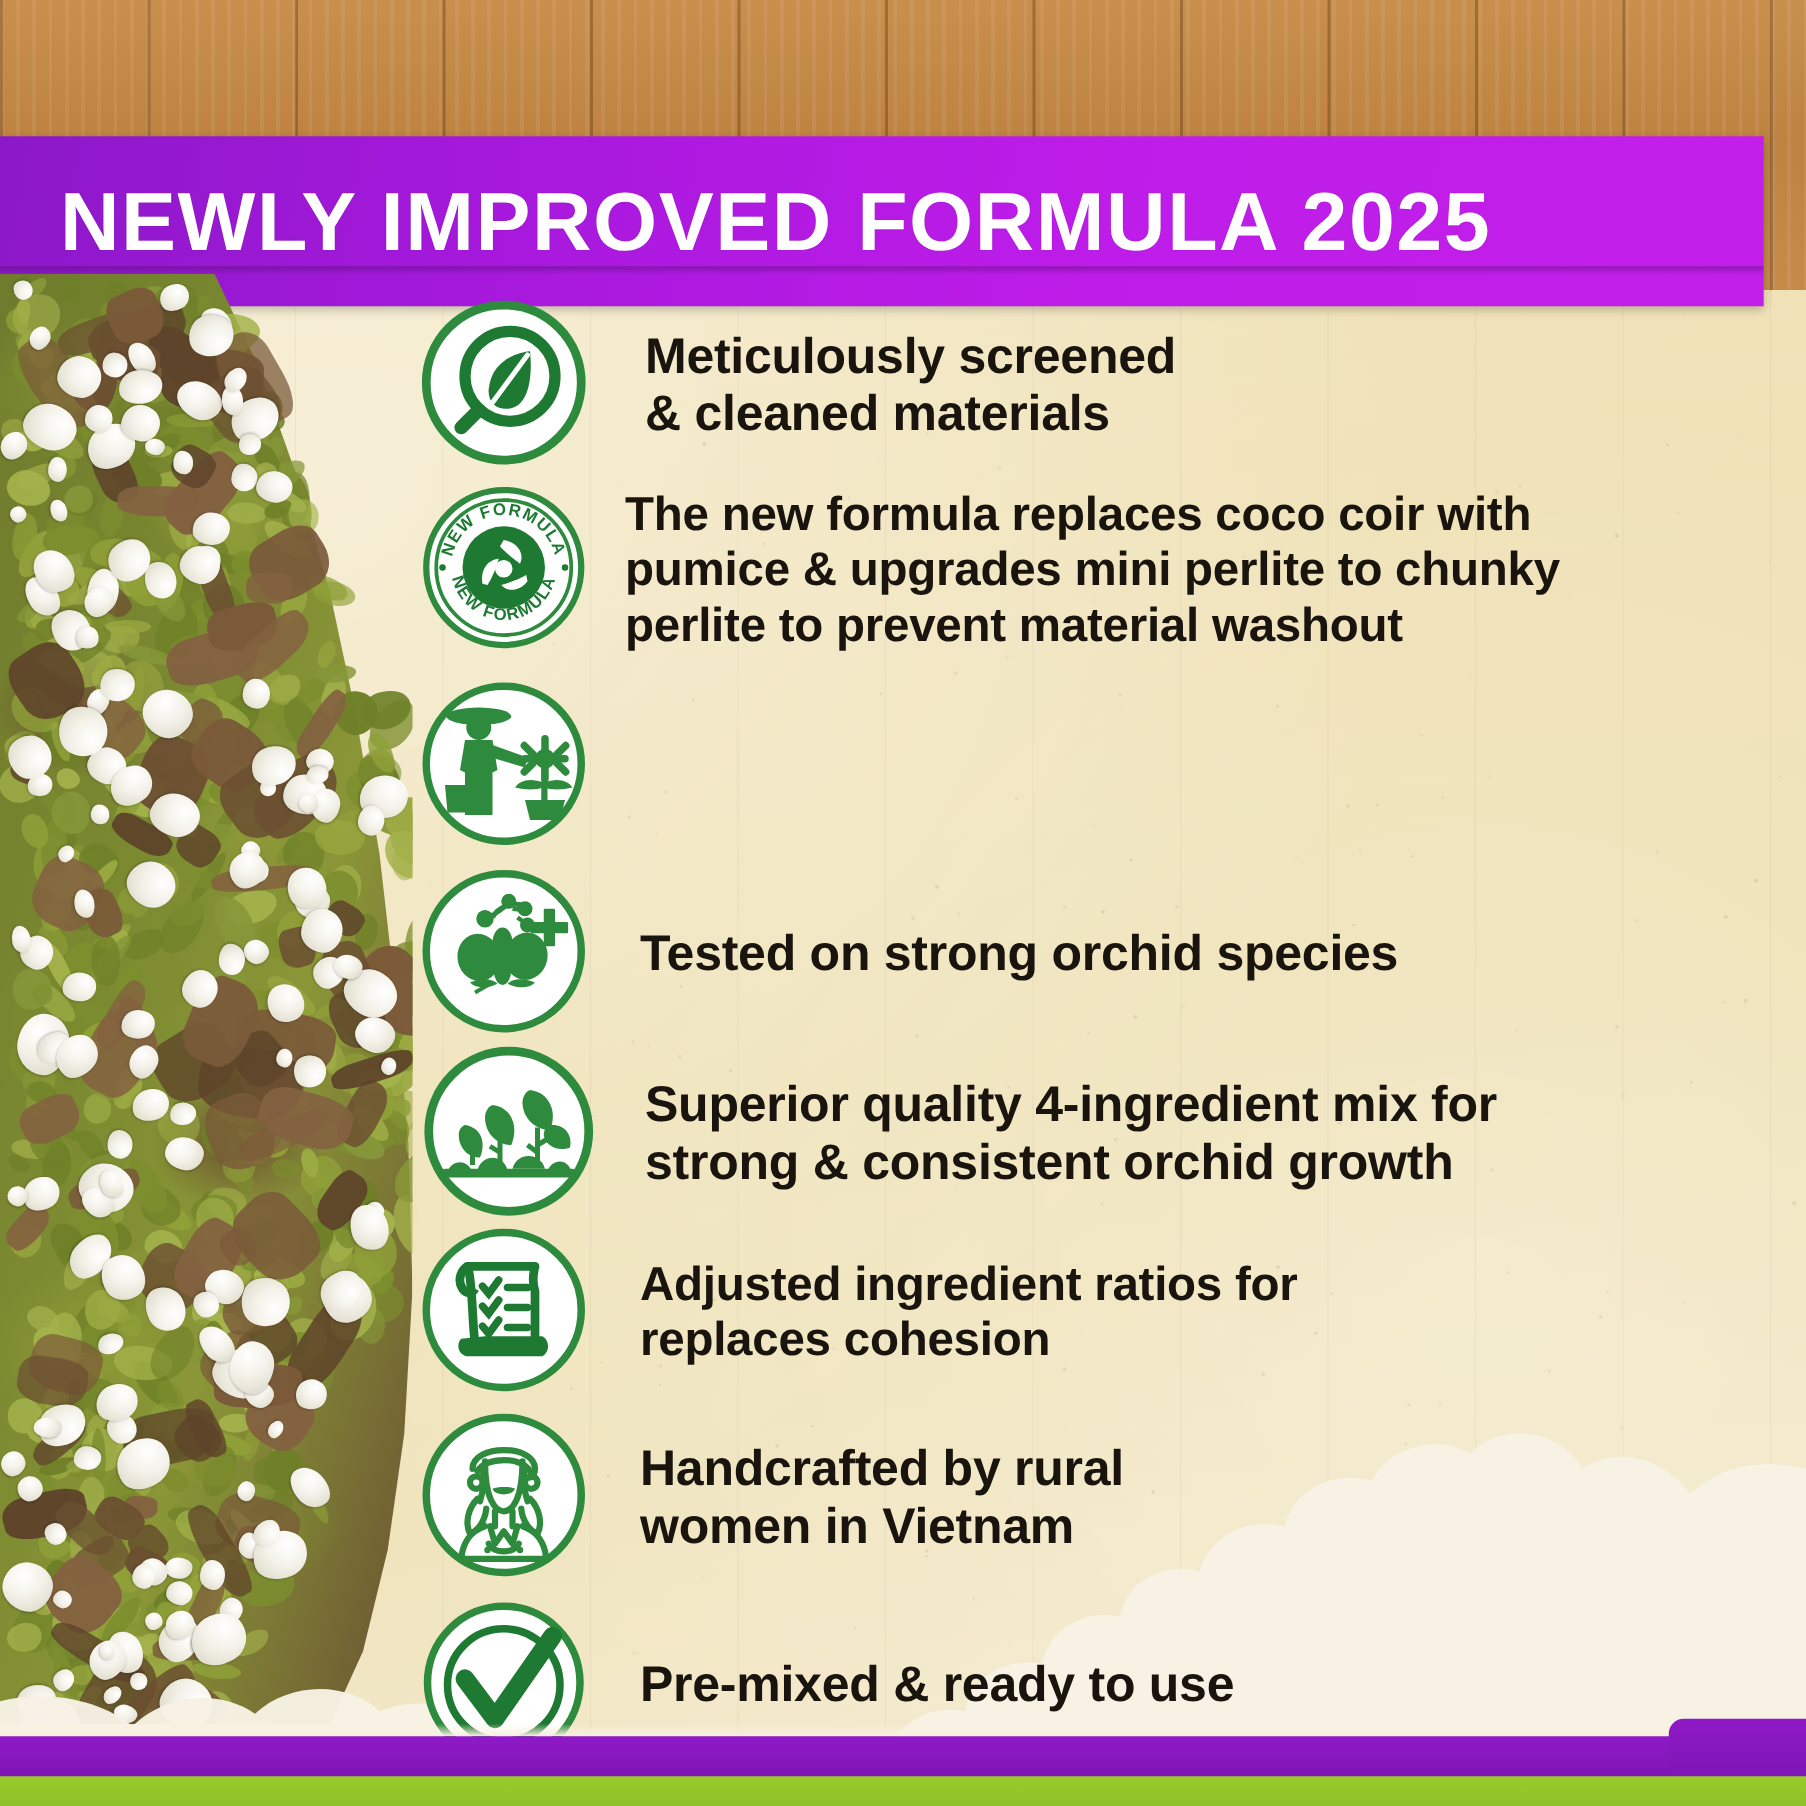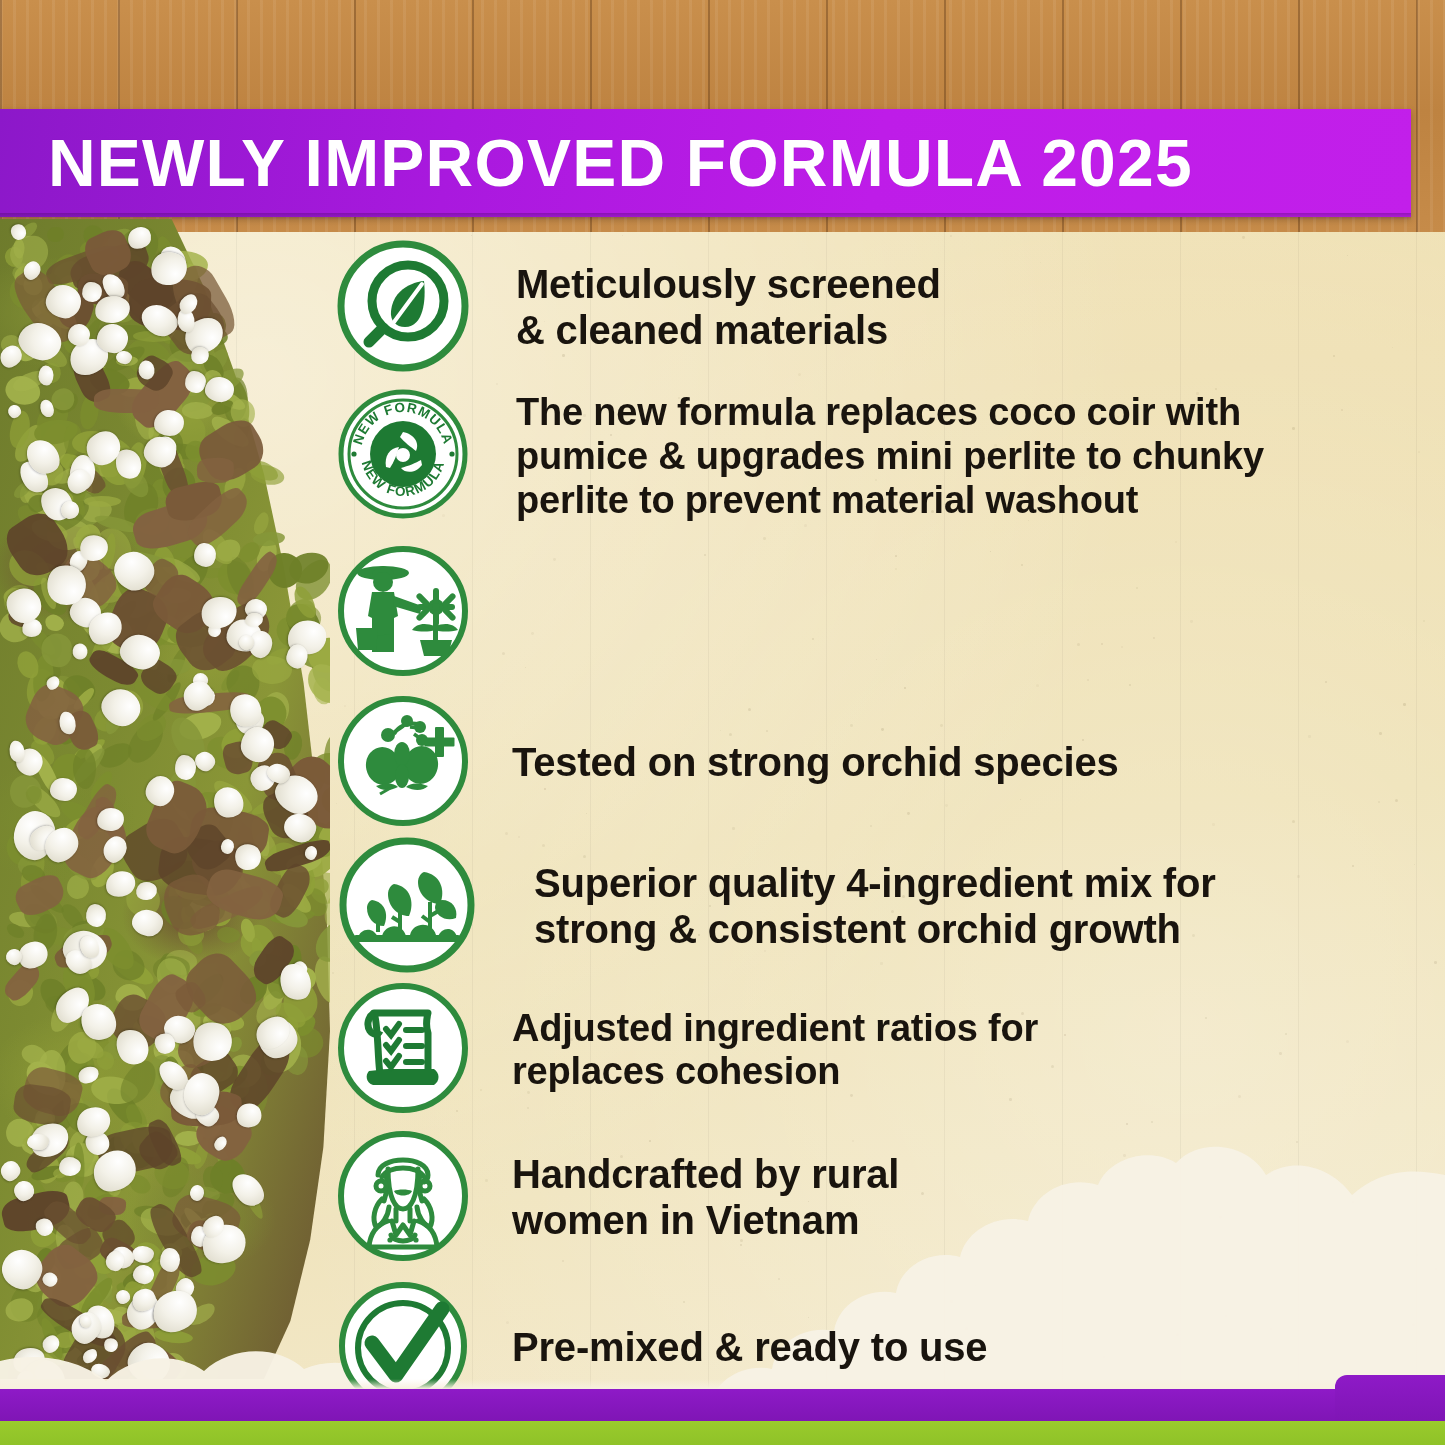--- a/index.html
+++ b/index.html
@@ -45,21 +45,21 @@
     font-size:66px; line-height:1;
     font-weight:700; color:#191919;
     font-family:"Liberation Sans Narrow","Liberation Sans", sans-serif;
     transform:scaleX(1.02);
     letter-spacing:1.5px;
     text-shadow:0 0 1px rgba(255,255,255,.28);
   }
 
   
   .band-purple{
-    position:absolute; left:0; top:109px; width:1411px; height:108px;
+    position:absolute; left:0; top:109px; width:1411px; height:136px;
     background:linear-gradient(100deg,#8C18C9 0%, #A919DE 32%, #BE1CE8 62%, #C21FEA 100%);
     display:flex; align-items:center;
     box-shadow:0 3px 7px rgba(0,0,0,.22);
   }
   .band-purple .htxt{
     margin-left:48px;
     font-size:66px; line-height:1;
     font-weight:700; color:#FFFFFF;
     font-family:"Liberation Sans Narrow","Liberation Sans", sans-serif;
     letter-spacing:1.2px;
@@ -1191,21 +1191,21 @@
             <textPath href="#arcBot" startOffset="50%" text-anchor="middle">NEW FORMULA</textPath>
           </text>
           <g fill="#FFFFFF">
             <path d="M67 45 C78 47, 84 56, 80 64 C75 60, 68 55, 64 50 Z"></path>
             <path d="M50 80 C48 69, 54 61, 63 60 C61 67, 58 75, 54 81 Z"></path>
             <path d="M86 78 C80 86, 70 87, 65 81 C72 79, 80 76, 85 73 Z"></path>
             <circle cx="67" cy="68" r="7"></circle>
           </g>
         </svg>
       </div>
-      <div class="feat-text" style="margin-left:46px; font-size:38px; line-height:1.16;">The new formula replaces coco coir with
+      <div class="feat-text" style="margin-left:30px; font-size:38px; line-height:1.16;">The new formula replaces coco coir with
 pumice &amp; upgrades mini perlite to chunky
 perlite to prevent material washout</div>
     </div>
 
     <div class="row" style="left:336px; top:325px; width:1110px;">
       <div class="icon-wrap">
         <svg width="134" height="134" viewBox="0 0 134 134">
           <circle cx="67" cy="67" r="62" fill="#FFFFFF" stroke="#2E8B3D" stroke-width="6"></circle>
           <g fill="#2E8B3D">
             <ellipse cx="47" cy="29" rx="26" ry="7"></ellipse>
@@ -1279,21 +1279,21 @@
             <path d="M94 88 L86 82" stroke="#2E8B3D" stroke-width="4" fill="none"></path>
             <path d="M64 88 L56 83" stroke="#2E8B3D" stroke-width="4" fill="none"></path>
             <path d="M22 104 C24 94, 38 92, 42 104 Z"></path>
             <path d="M46 102 C49 90, 66 88, 70 102 Z"></path>
             <path d="M74 101 C77 88, 96 87, 100 101 Z"></path>
             <path d="M102 103 C105 93, 118 92, 121 103 Z"></path>
             <rect x="18" y="101" width="106" height="7" rx="2"></rect>
           </g>
         </svg>
       </div>
-      <div class="feat-text" style="margin-left:56px; font-size:40px;">Superior quality 4-ingredient mix for
+      <div class="feat-text" style="margin-left:38px; font-size:40px;">Superior quality 4-ingredient mix for
 strong &amp; consistent orchid growth</div>
     </div>
 
     <div class="row" style="left:336px; top:762px; width:1080px;">
       <div class="icon-wrap">
         <svg width="134" height="134" viewBox="0 0 134 134">
           <circle cx="67" cy="67" r="62" fill="#FFFFFF" stroke="#2E8B3D" stroke-width="6"></circle>
           <path d="M38 32 L92 32 C90 40, 90 46, 92 52 L92 92 L44 92 C42 84, 42 40, 38 32 Z" fill="#FFFFFF" stroke="#1E7A33" stroke-width="7" stroke-linejoin="round"></path>
           <path d="M38 32 C32 36, 30 44, 34 50 C37 54, 42 54, 44 50" fill="none" stroke="#1E7A33" stroke-width="7"></path>
           <path d="M33 90 C29 94, 30 102, 37 104 L98 104 C104 100, 104 92, 98 88 L52 88 Z" fill="#1E7A33"></path>

